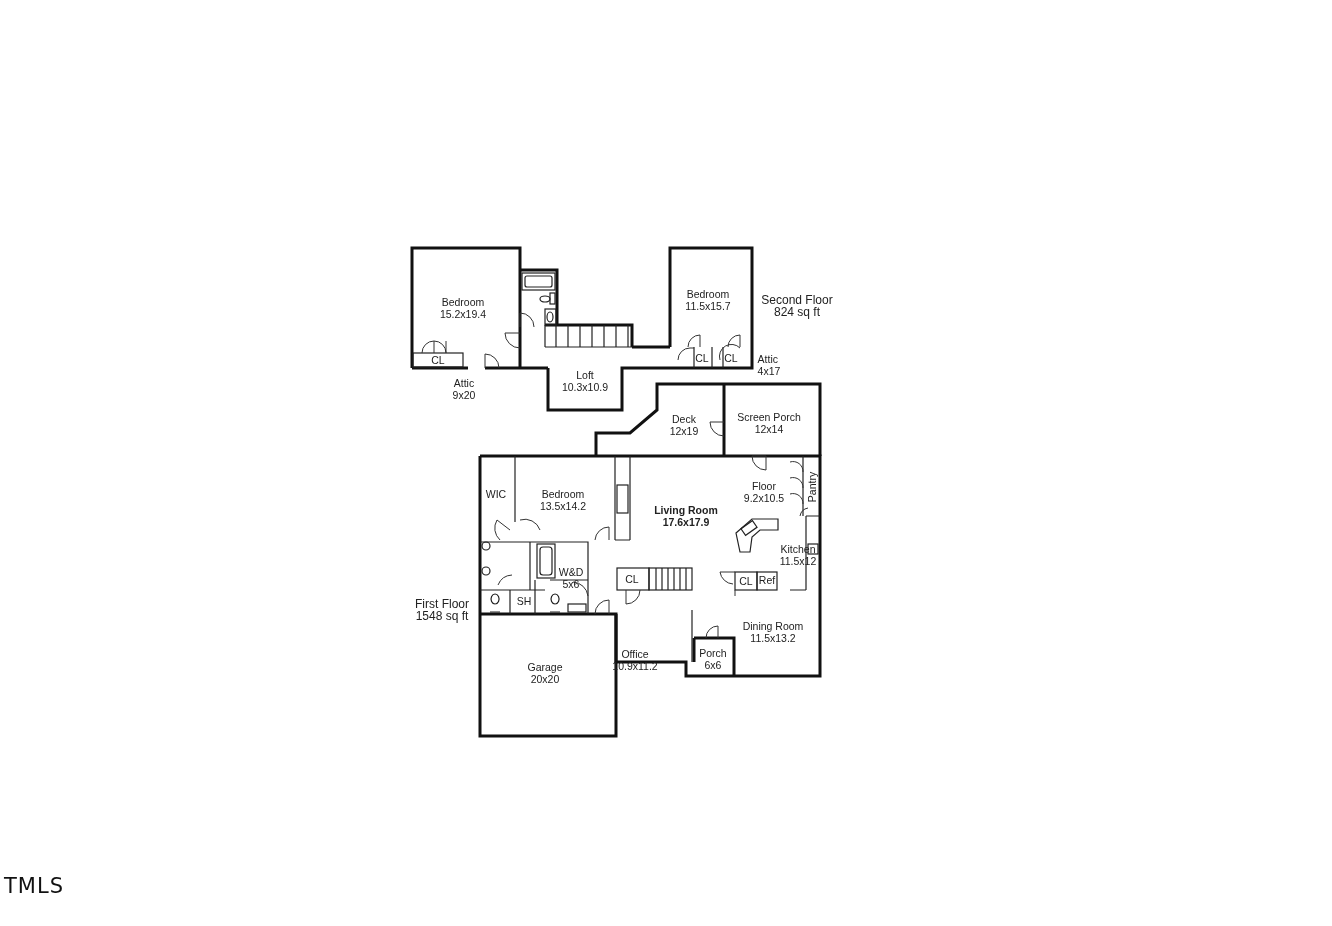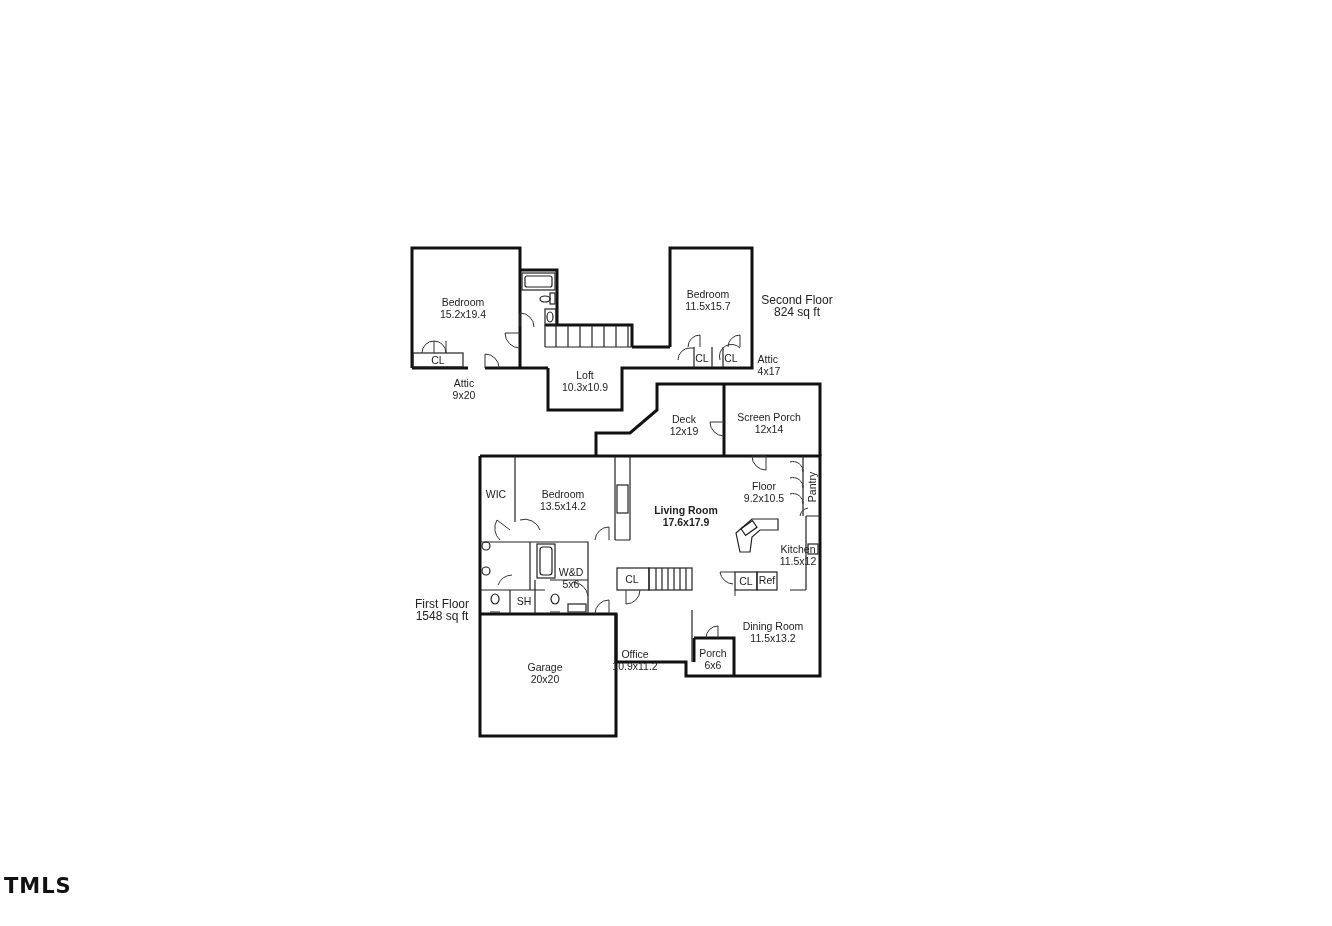--- a/index.html
+++ b/index.html
@@ -6,21 +6,21 @@
   body { width: 1332px; height: 926px; position: relative; overflow: hidden; font-family: "Liberation Sans", sans-serif; }
   #plan { position: absolute; left: 0; top: 0; width: 1332px; height: 926px; }
   .wall { fill: none; stroke: #111; stroke-width: 3; }
   .thin { fill: none; stroke: #222; stroke-width: 1.2; }
   .door { fill: none; stroke: #333; stroke-width: 1; }
   .lbl { position: absolute; font-size: 10.5px; color: #222; text-align: center; line-height: 12px; white-space: nowrap; transform: translateX(-50%); }
   .lbl span { display: block; }
   .note { position: absolute; font-size: 12px; color: #222; text-align: center; line-height: 12px; white-space: nowrap; transform: translateX(-50%); }
   .small { position: absolute; font-size: 10.5px; color: #222; white-space: nowrap; transform: translate(-50%, -50%); }
   .vert { position: absolute; font-size: 10.5px; color: #222; white-space: nowrap; transform: translate(-50%,-50%) rotate(-90deg); }
-  .watermark { position: absolute; left: 4px; top: 874px; font-size: 21px; color: #111; letter-spacing: 1px; font-family: "DejaVu Sans", sans-serif; font-weight: 700; }
+  .watermark { position: absolute; left: 4px; top: 874px; font-size: 21px; color: #111; letter-spacing: 1px; font-family: "DejaVu Sans", sans-serif; font-weight: 400; }
 </style>
 </head>
 <body>
 
 <svg id="plan" viewBox="0 0 1332 926" xmlns="http://www.w3.org/2000/svg">
 
   <g>
 
     <path class="wall" d="M412 368 L412 248 L520 248 L520 368"></path>
     <path class="wall" d="M412 368 L468 368 M485 368 L548 368"></path>

